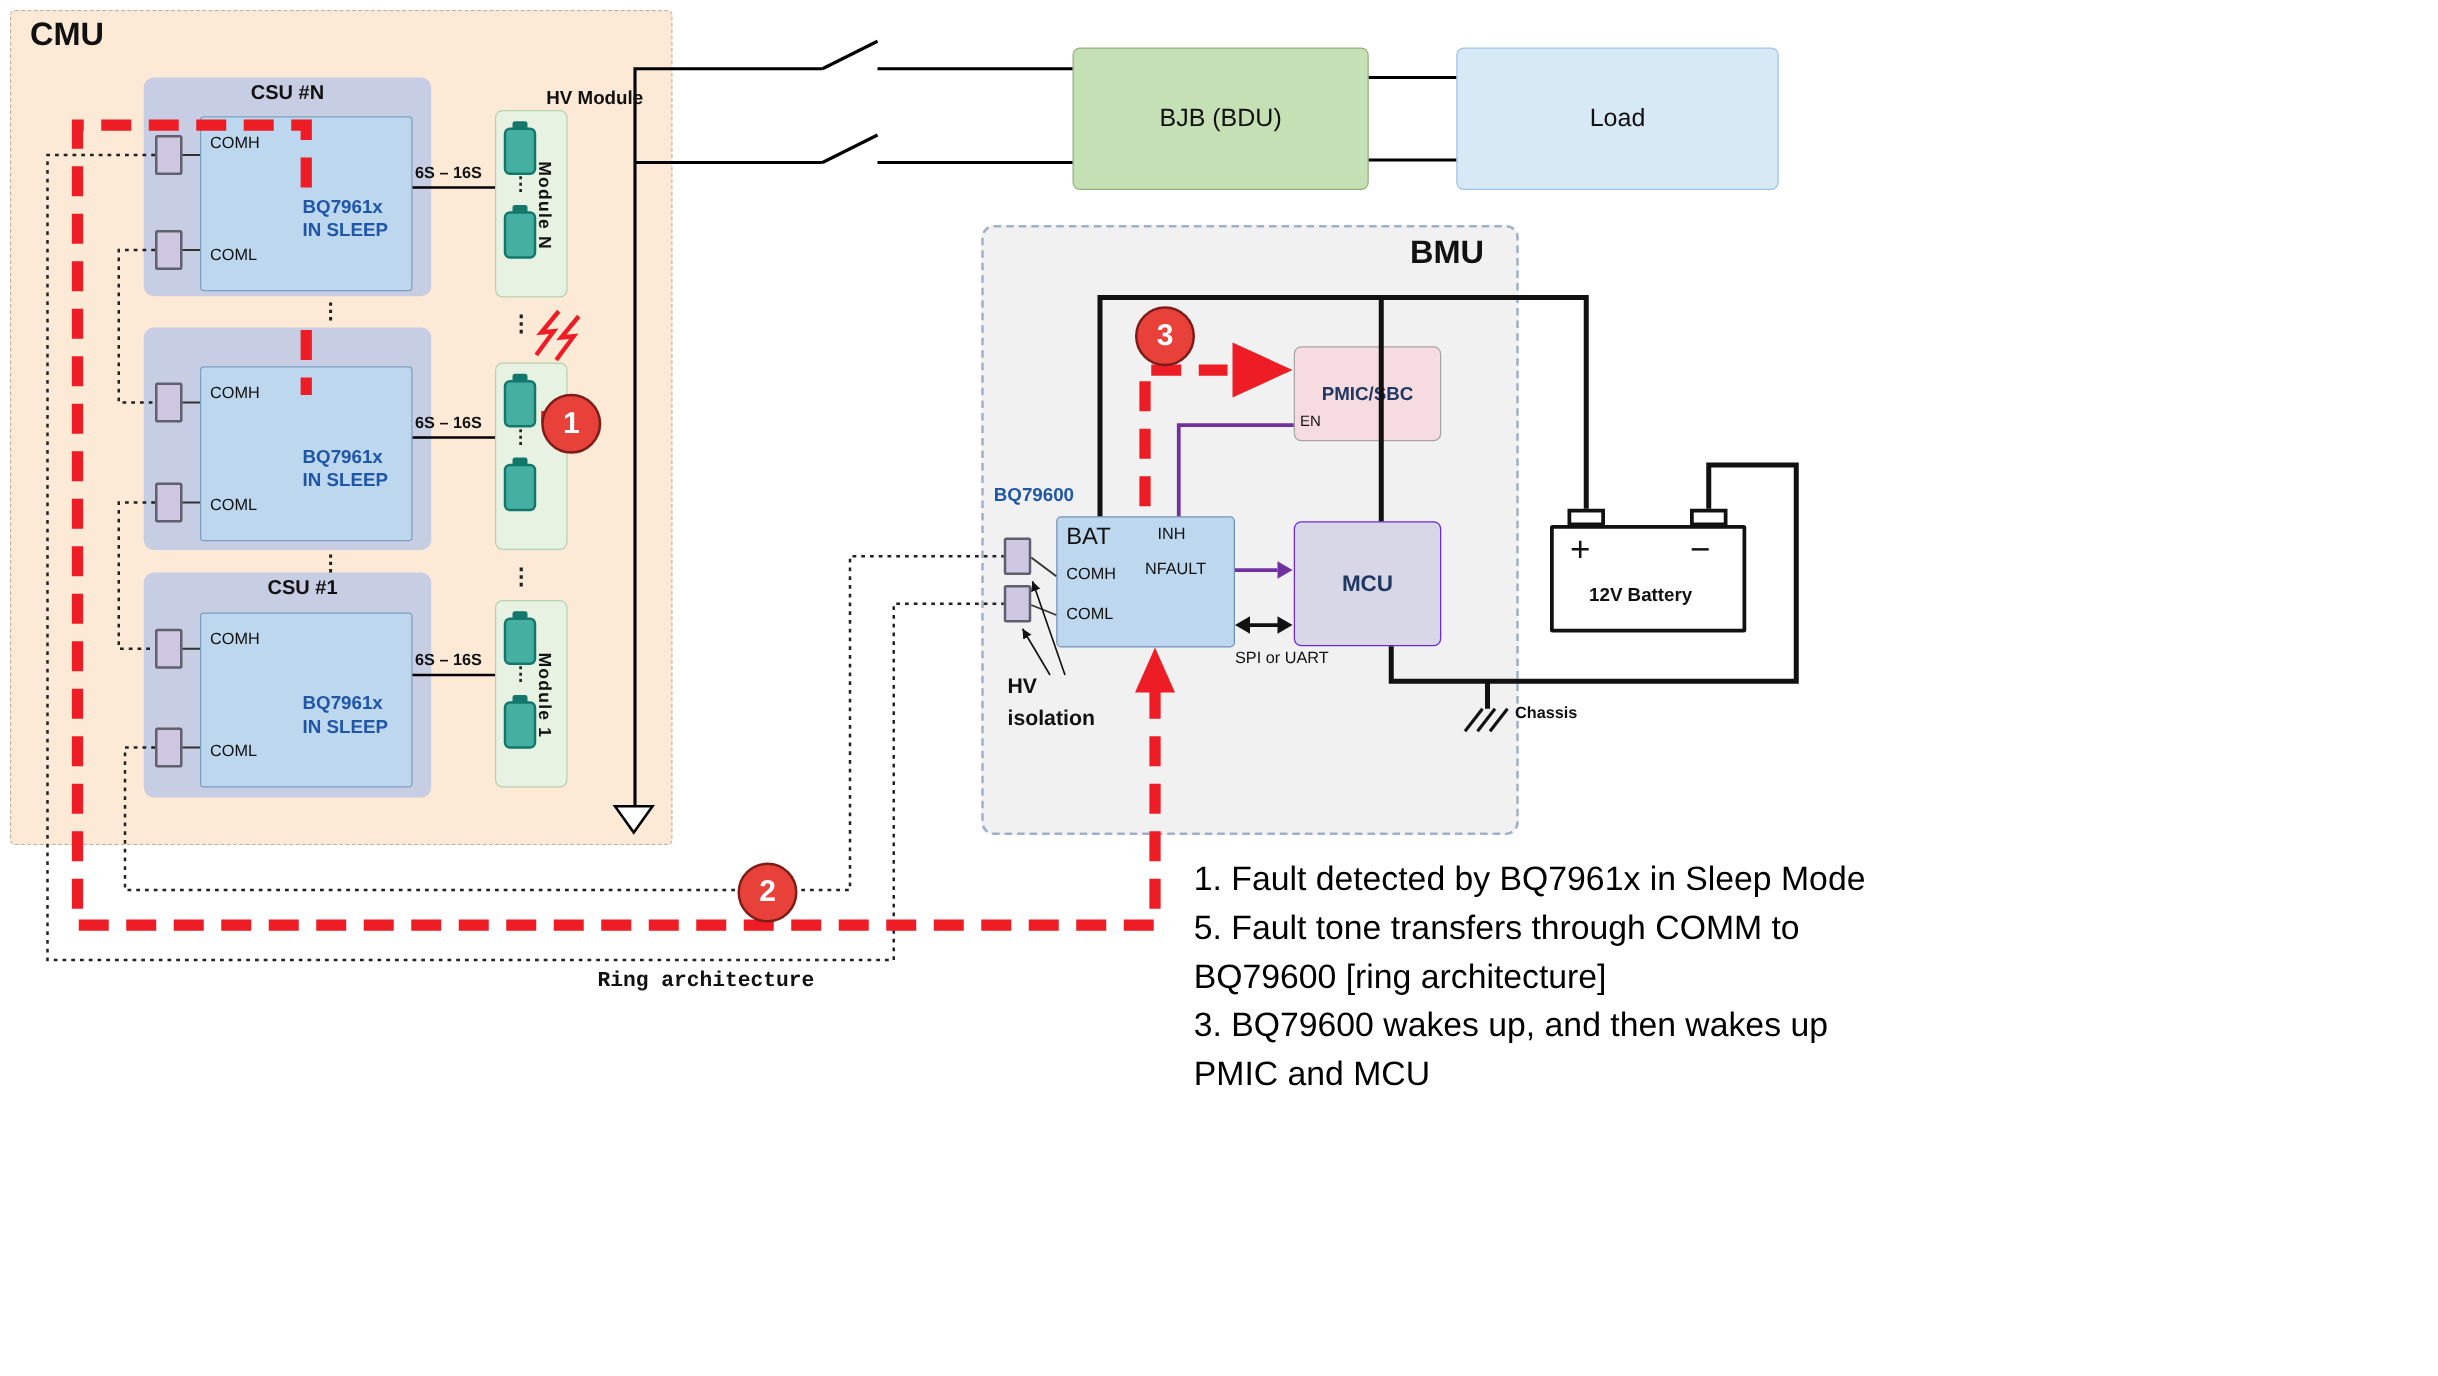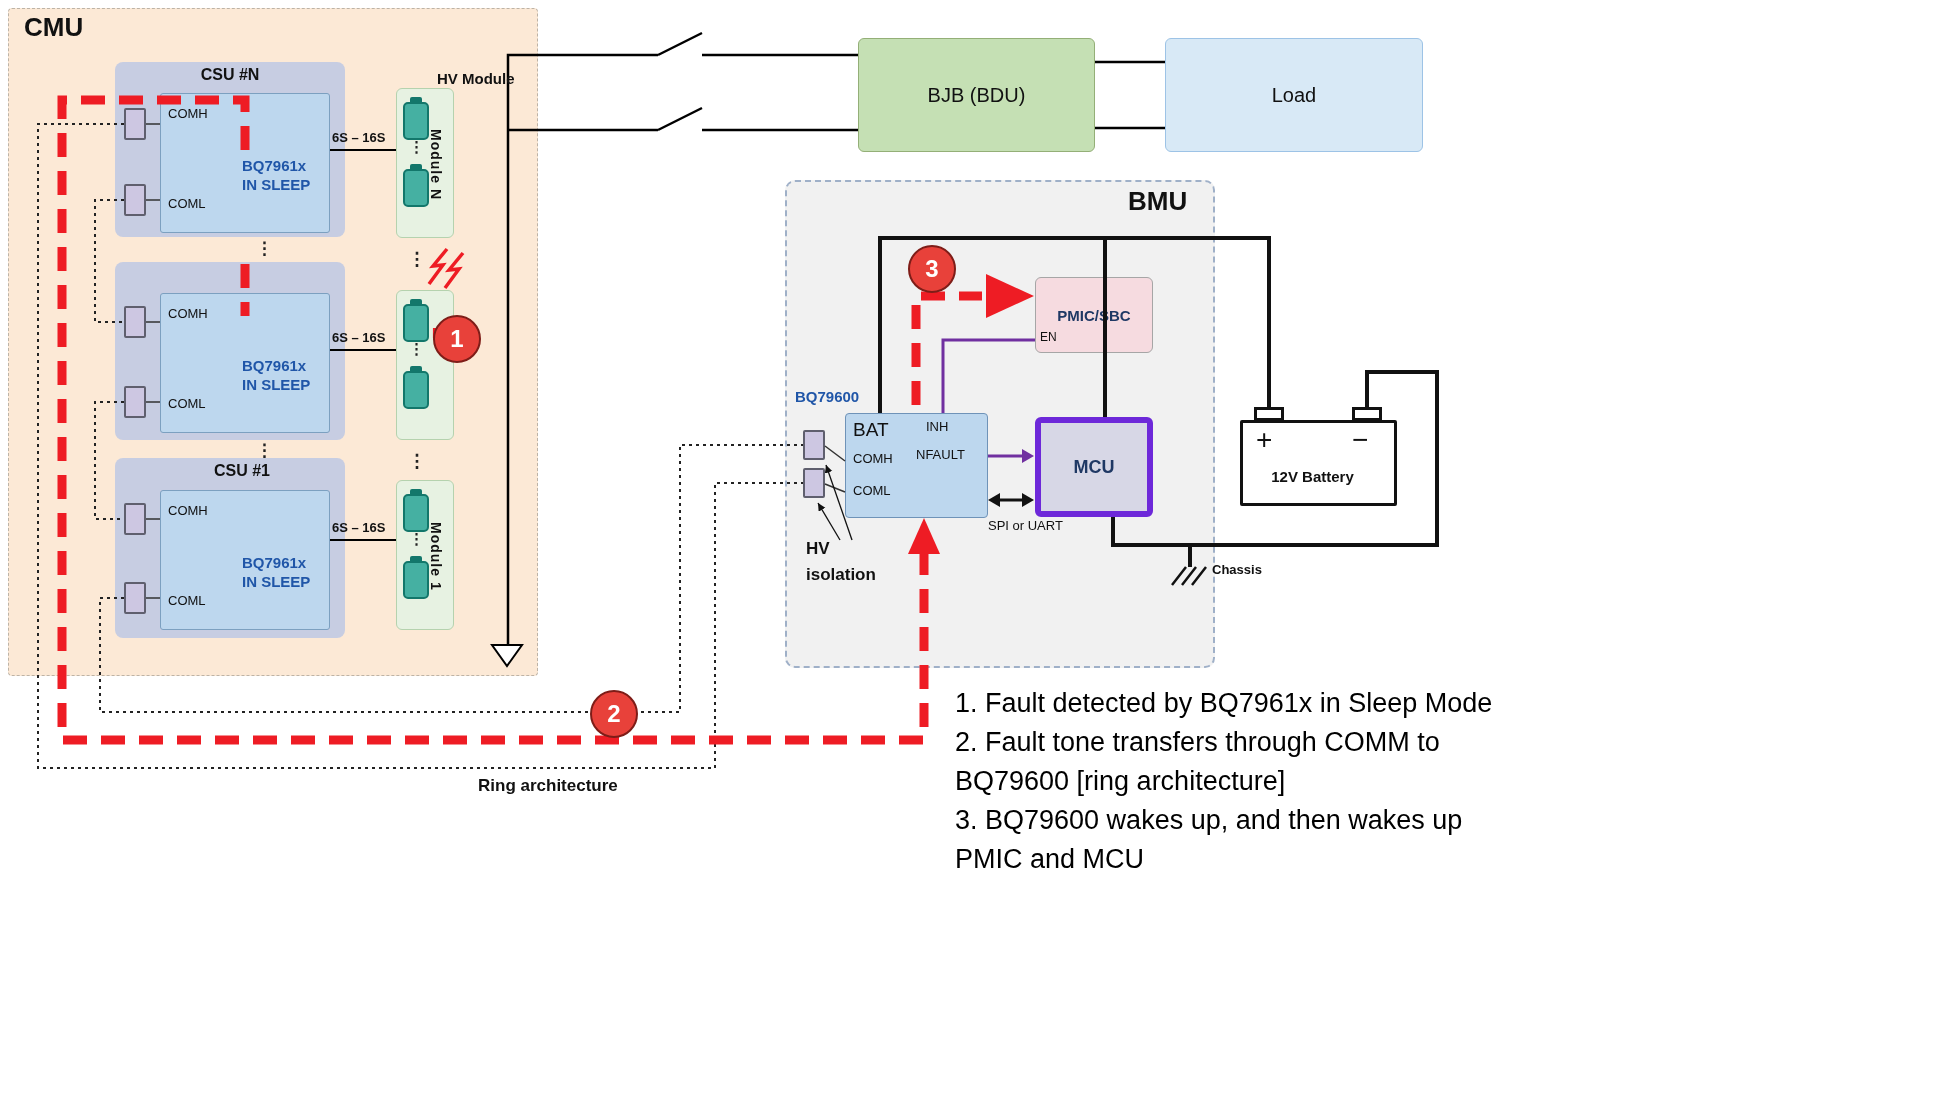--- a/index.html
+++ b/index.html
@@ -18,21 +18,21 @@
   .chip{background:#bdd7ee;border:1px solid #7ca0c0;border-radius:3px;}
   .conn{background:#cdc7e2;border:2px solid #5f5f6e;border-radius:2px;}
   .module{background:#e7f2e2;border:1px solid #b5d2ae;border-radius:6px;}
   .battery{position:absolute;width:26px;height:44px;}
   .bat-cap{position:absolute;left:7px;top:0;width:12px;height:7px;background:#13776b;border-radius:2px;}
   .bat-body{position:absolute;left:0;top:5px;width:26px;height:38px;background:#45b0a2;
             border:2px solid #13776b;border-radius:5px;box-sizing:border-box;}
   .blk-green{background:#c5e0b4;border:1px solid #94af77;border-radius:6px;}
   .blk-blue{background:#d8e9f6;border:1px solid #9dc3e6;border-radius:6px;}
   .blk-pink{background:#f6dbe0;border:1px solid #a6a6a6;border-radius:6px;}
-  .blk-mcu{background:#d7d7e6;border:6px solid #6d28d9;border-radius:6px;}
+  .blk-mcu{background:#d7d7e6;border:1px solid #6d28d9;border-radius:6px;}
   .blk-bq{background:#bdd7ee;border:1px solid #6f93b8;border-radius:4px;}
   .bat12{background:#fff;border:3px solid #111;border-radius:2px;}
   .term{position:absolute;background:#fff;border:3px solid #111;box-sizing:border-box;}
   .badge{position:absolute;width:44px;height:44px;border-radius:50%;background:#e8413a;
          border:2px solid #7e1d18;color:#fff;font-weight:bold;font-size:24px;
          display:flex;align-items:center;justify-content:center;z-index:6;}
   .vlabel{position:absolute;writing-mode:vertical-rl;font-weight:bold;font-size:14px;letter-spacing:1px;}
   .notes{position:absolute;font-size:27px;line-height:39px;color:#000;}
   .dots{position:absolute;font-weight:bold;color:#222;}
 </style>
@@ -219,21 +219,21 @@
 
     <div class="dots" style="left:409px;top:138px;font-size:15px;">⋮</div>
     <div class="dots" style="left:409px;top:340px;font-size:15px;">⋮</div>
     <div class="dots" style="left:409px;top:530px;font-size:15px;">⋮</div>
     <div class="dots" style="left:408px;top:248px;font-size:18px;">⋮</div>
     <div class="dots" style="left:408px;top:450px;font-size:18px;">⋮</div>
     <div class="dots" style="left:256px;top:238px;font-size:17px;">⋮</div>
     <div class="dots" style="left:256px;top:440px;font-size:17px;">⋮</div>
 
     <div class="lbl b red" style="left:432px;top:290px;font-size:14px;margin-top:35px;">FAULT</div>
-    <div class="lbl b" style="left:478px;top:776px;font-size:17px;">Ring architecture</div>
+    <div class="lbl b" style="left:478px;top:776px;font-size:17px;font-family:Liberation Mono, monospace;">Ring architecture</div>
 
     <div class="lbl b" style="left:1128px;top:186px;font-size:26px;">BMU</div>
     <div class="lbl b blue" style="left:795px;top:388px;font-size:15px;">BQ79600</div>
     <div class="lbl" style="left:853px;top:419px;font-size:19px;">BAT</div>
     <div class="lbl" style="left:853px;top:451px;font-size:13px;">COMH</div>
     <div class="lbl" style="left:853px;top:483px;font-size:13px;">COML</div>
     <div class="lbl" style="left:926px;top:419px;font-size:13px;">INH</div>
     <div class="lbl" style="left:916px;top:447px;font-size:13px;">NFAULT</div>
     <div class="lbl" style="left:1040px;top:330px;font-size:12px;">EN</div>
     <div class="lbl" style="left:988px;top:518px;font-size:13px;">SPI or UART</div>
@@ -242,21 +242,21 @@
       <div>isolation</div>
     </div>
     <div class="lbl b" style="left:1212px;top:562px;font-size:13px;">Chassis</div>
 
     <div class="lbl" style="left:1256px;top:424px;font-size:28px;">+</div>
     <div class="lbl" style="left:1352px;top:424px;font-size:28px;">−</div>
     <div class="lbl b" style="left:1240px;top:468px;width:145px;text-align:center;font-size:15px;">12V Battery</div>
 
     <div class="notes" style="left:955px;top:684px;">
       <div>1. Fault detected by BQ7961x in Sleep Mode</div>
-      <div>2. Fault tone transfers through COMM to</div>
+      <div>5. Fault tone transfers through COMM to</div>
       <div>BQ79600 [ring architecture]</div>
       <div>3. BQ79600 wakes up, and then wakes up</div>
       <div>PMIC and MCU</div>
     </div>
   </div>
 
   <div class="badge" style="left:433px;top:315px;">1</div>
   <div class="badge" style="left:590px;top:690px;">2</div>
   <div class="badge" style="left:908px;top:245px;">3</div>
 

